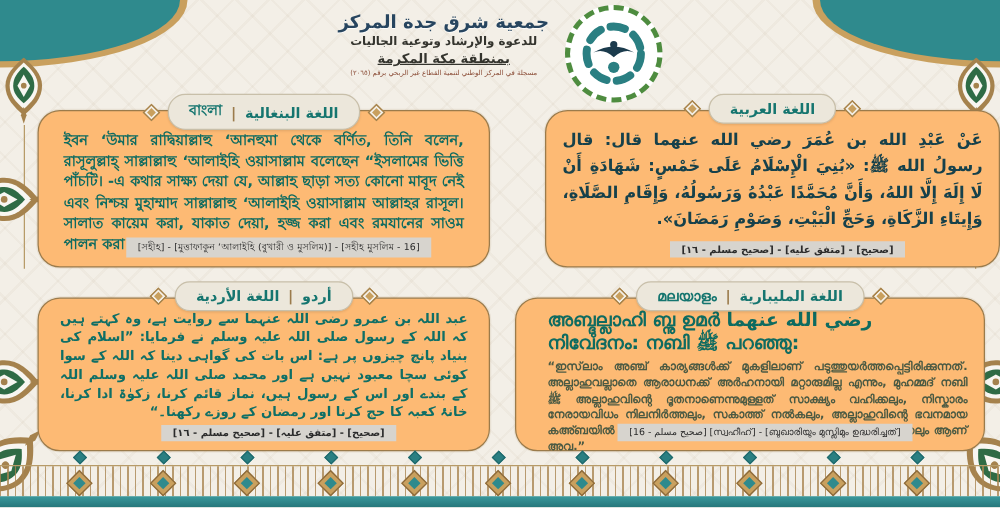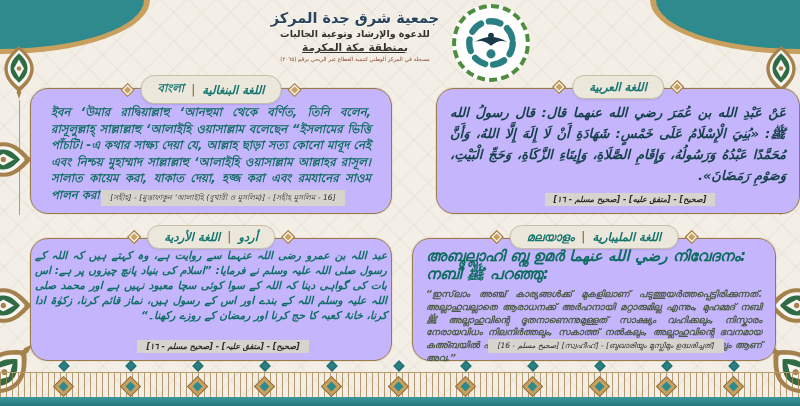--- a/index.html
+++ b/index.html
@@ -37,43 +37,42 @@
   .org .l3 { font-size:10.5px; font-weight:bold; color:#34342e; margin-top:2px;text-decoration:underline; }
   .org .l4 { font-size:5.5px; color:#8a4b35; margin-top:3px; }
   .logo {
     position:absolute; left:452px; top:4px; width:78px; height:78px; box-sizing:border-box;
     border-radius:50%; border:4px dashed #4e8c3f; background:#fff;
     display:flex; align-items:center; justify-content:center;
   }
 
   
   .panel {
-    position:absolute; background:#c4b5fd;
+    position:absolute; background:#fdba74;
     border:1.5px solid #9b7b4b; border-radius:18px;
     box-shadow:0 0 0 1px rgba(155,123,75,.12);
-    font-style:italic;
   }
   .pill { position:absolute; top:-14px; left:50%; transform:translateX(-50%);
           display:flex; align-items:center; gap:8px; white-space:nowrap; z-index:3; }
   .pill-box {
     background:#ece7db; border:1px solid #c8bfa9; border-radius:14px;
     padding:4px 16px; display:flex; gap:7px; align-items:center;
     font-weight:bold; color:#15756f; font-size:11.5px;
     box-shadow:0 1px 2px rgba(0,0,0,.10);
   }
   .pill-sep { color:#9b7b4b; font-weight:bold; }
   .pill-orn { width:8px; height:8px; background:#c9a05e; border:1px solid #a5824d;
               transform:rotate(45deg); box-shadow:inset 0 0 0 1.5px #f3efe7; }
 
   .body-text { margin:0; }
   .bn-body { padding:15px 20px 0; font-size:11.6px; line-height:16.5px; font-weight:700;
              color:#0e6b60; text-align:justify; }
   .ar-body { padding:13px 13px 0; font-size:13px; line-height:21px; font-weight:700;
              color:#16414b; direction:rtl; text-align:justify; }
-  .ur-body { padding:9px 4px 0; font-size:10.6px; line-height:15px; font-weight:600;
+  .ur-body { padding:9px 17px 0; font-size:10.6px; line-height:15px; font-weight:600;
              color:#0f6f66; direction:rtl; text-align:justify; }
   .ml-intro { padding:8px 13px 0; font-size:15px; font-weight:700; color:#0e6b60; }
   .ml-body  { padding:1px 13px 0; font-size:9.2px; line-height:12.8px; font-weight:600;
               color:#4b5a43; text-align:justify; }
 
   .cite-row { position:absolute; bottom:7px; left:0; width:100%; text-align:center; }
   .cite { display:inline-block; background:#d7d4ce; color:#2b2b2b;
           font-size:7.5px; padding:2px 9px; letter-spacing:.1px;margin-left:24px; }
   .cite.rtl { direction:rtl; font-weight:bold; font-size:8px; }
 
@@ -202,21 +201,21 @@
         <span>أردو</span>
       </span>
       <span class="pill-orn"></span>
     </div>
     <p class="body-text ur-body">عبد اللہ بن عمرو رضی اللہ عنہما سے روایت ہے، وہ کہتے ہیں کہ اللہ کے رسول صلی اللہ علیہ وسلم نے فرمایا: ”اسلام کی بنیاد پانچ چیزوں پر ہے: اس بات کی گواہی دینا کہ اللہ کے سوا کوئی سچا معبود نہیں ہے اور محمد صلی اللہ علیہ وسلم اللہ کے بندے اور اس کے رسول ہیں، نماز قائم کرنا، زکوٰۃ ادا کرنا، خانۂ کعبہ کا حج کرنا اور رمضان کے روزے رکھنا۔“</p>
     <div class="cite-row">
       <span class="cite rtl">[صحیح] - [متفق علیہ] - [صحیح مسلم - ١٦]</span>
     </div>
   </section>
 
-  <section class="panel" style="left:412px; top:238px; width:362px; height:121px;">
+  <section class="panel" style="left:412px; top:238px; width:362px; height:121px;padding-left:12px;">
     <div class="pill">
       <span class="pill-orn"></span>
       <span class="pill-box">
         <span>മലയാളം</span>
         <span class="pill-sep">|</span>
         <span>اللغة المليبارية</span>
       </span>
       <span class="pill-orn"></span>
     </div>
     <div class="ml-intro">അബ്ദുല്ലാഹി ബ്നു ഉമർ رضي الله عنهما നിവേദനം: നബി ﷺ പറഞ്ഞു:</div>

